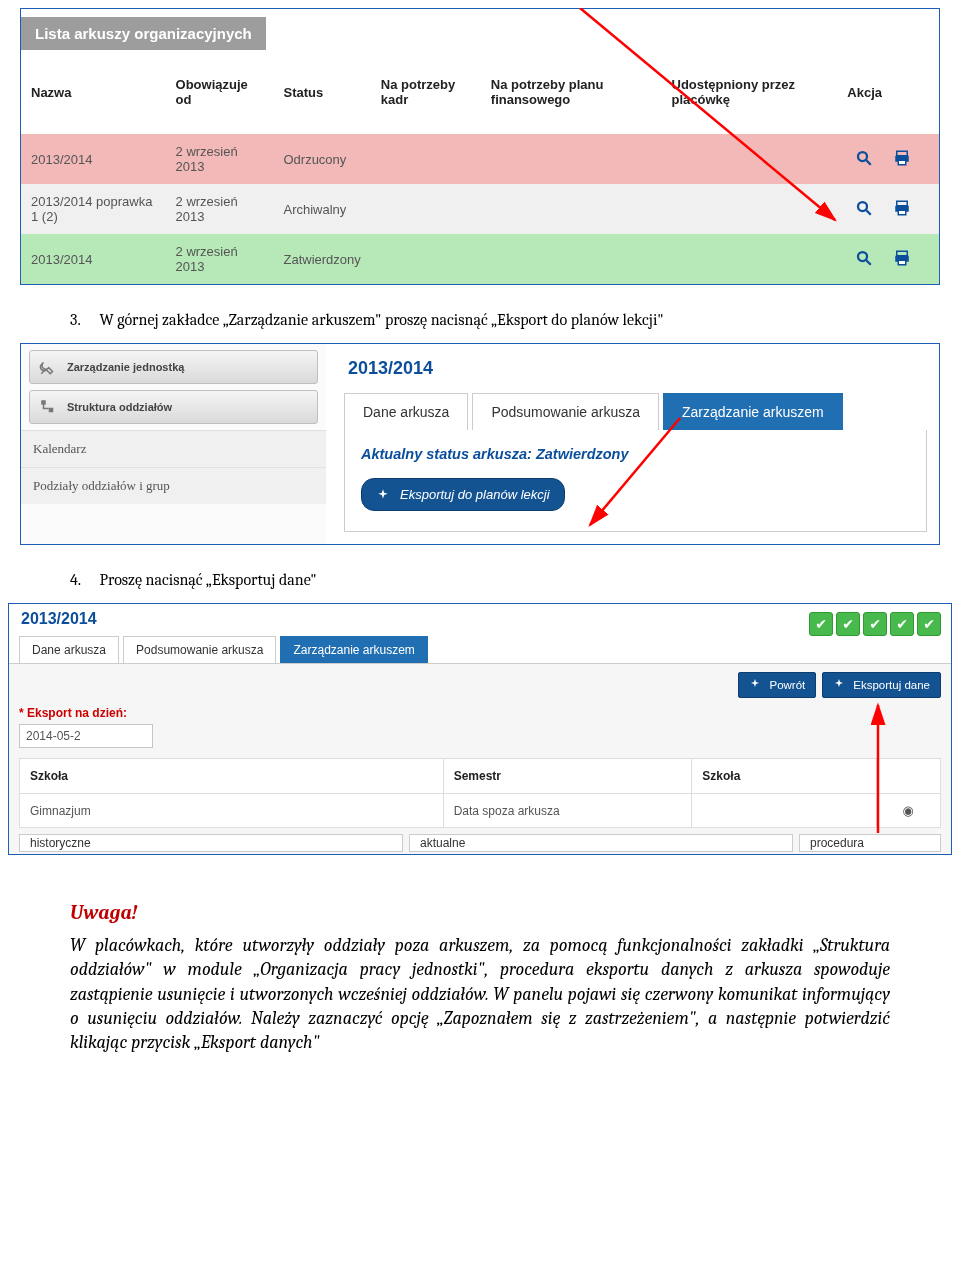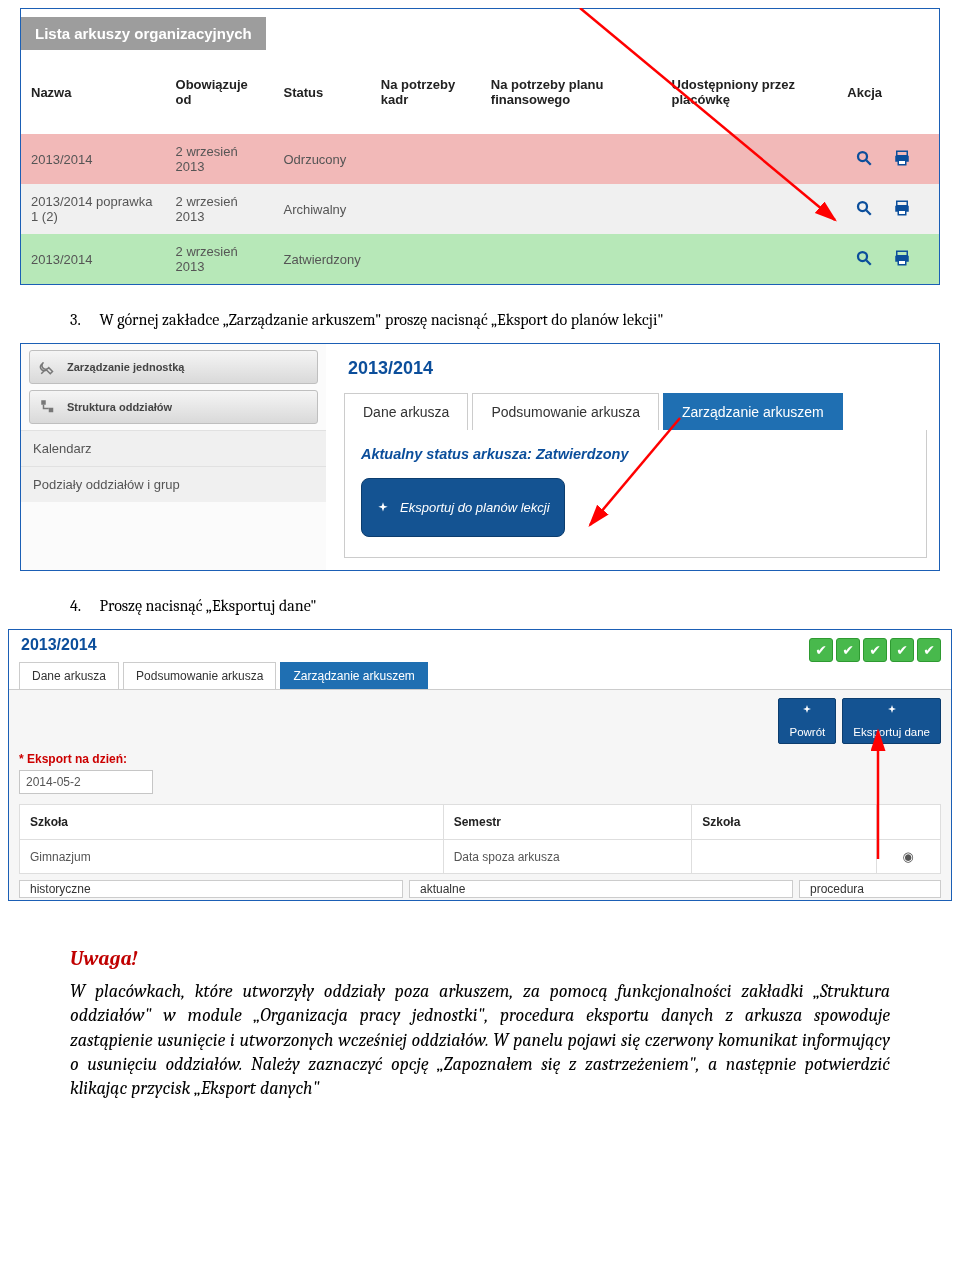--- a/index.html
+++ b/index.html
@@ -89,20 +89,21 @@
     font-size: 11px;
   }
   .nav-btn .nic {
     width: 18px; height: 18px; display: inline-block;
   }
   .nav-plain {
     padding: 10px 12px;
     color: #555;
     background: #f0f0f0;
     border-top: 1px solid #e1e1e1;
+    font-family: Liberation Serif, serif;
   }
   .ss2-right {
     flex: 1;
     padding: 8px 12px 12px 18px;
     background: #fff;
   }
   .year-title {
     color: #0b4e9b;
     font-weight: bold;
     font-size: 18px;
@@ -138,23 +139,23 @@
     font-size: 14.5px;
     margin-bottom: 16px;
   }
   .btn-blue {
     display: inline-flex;
     align-items: center;
     gap: 10px;
     background: #145392;
     color: #fff;
     border: 1px solid #0c3d6e;
-    padding: 21px 14px;
+    padding: 8px 14px;
     font-size: 13px;
-    border-radius: 8px;
+    border-radius: 13px;
     justify-content: space-between;
   }
   .btn-blue .spark {
     width: 14px; height:14px; display:inline-block;
   }
   
   .ss3-frame {
     border: 1px solid #1b5fb5;
     margin: 8px 8px 0 8px;
   }
@@ -211,21 +212,21 @@
   }
   .ss3-topbtns {
     display:flex;
     justify-content:flex-end;
     gap:6px;
     margin-bottom:8px;
   }
   .btn-blue-sm {
     display:inline-flex;align-items:center;gap:8px;
     background:#145392;color:#fff;border:1px solid #0c3d6e;
-    padding:5px 10px;font-size:11.5px;border-radius:2px;flex-direction:column;
+    padding:5px 10px;font-size:11.5px;border-radius:2px;
   }
   .lbl-red { color:#c00; font-weight:bold; font-size:12px; }
   .input1 {
     border:1px solid #c6c6c6;
     background:#fff;
     padding:4px 6px;
     font-size:12px;color:#555;
     width:120px;
     margin:4px 0 10px 0;
   }

